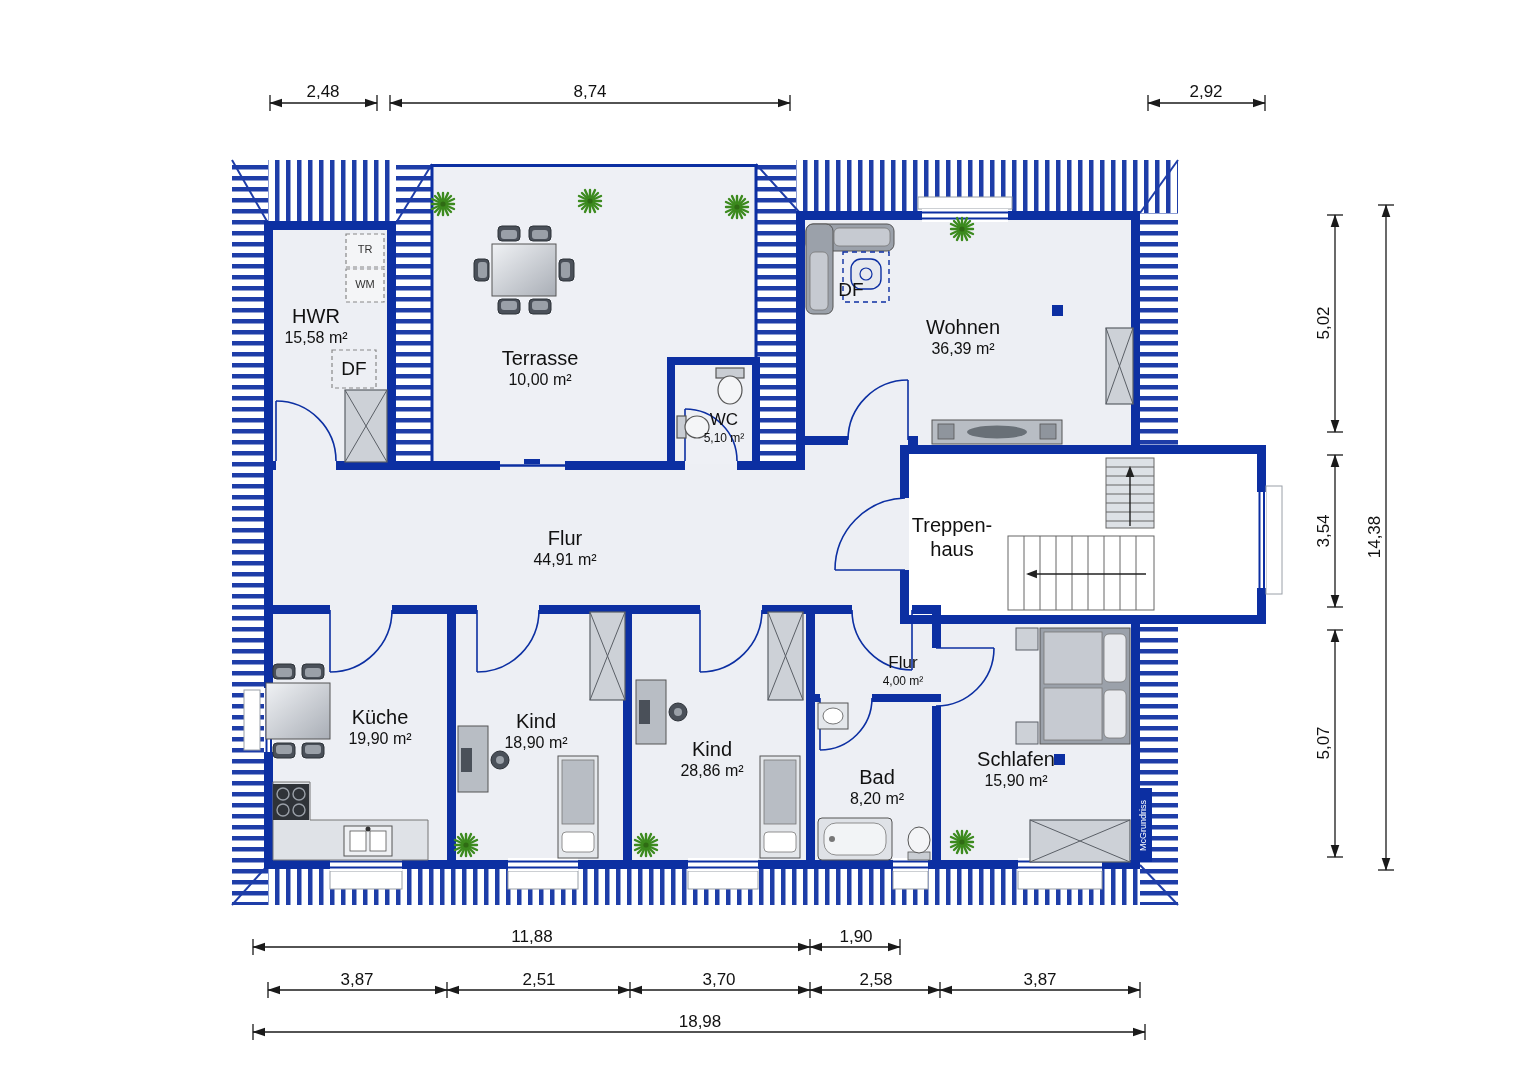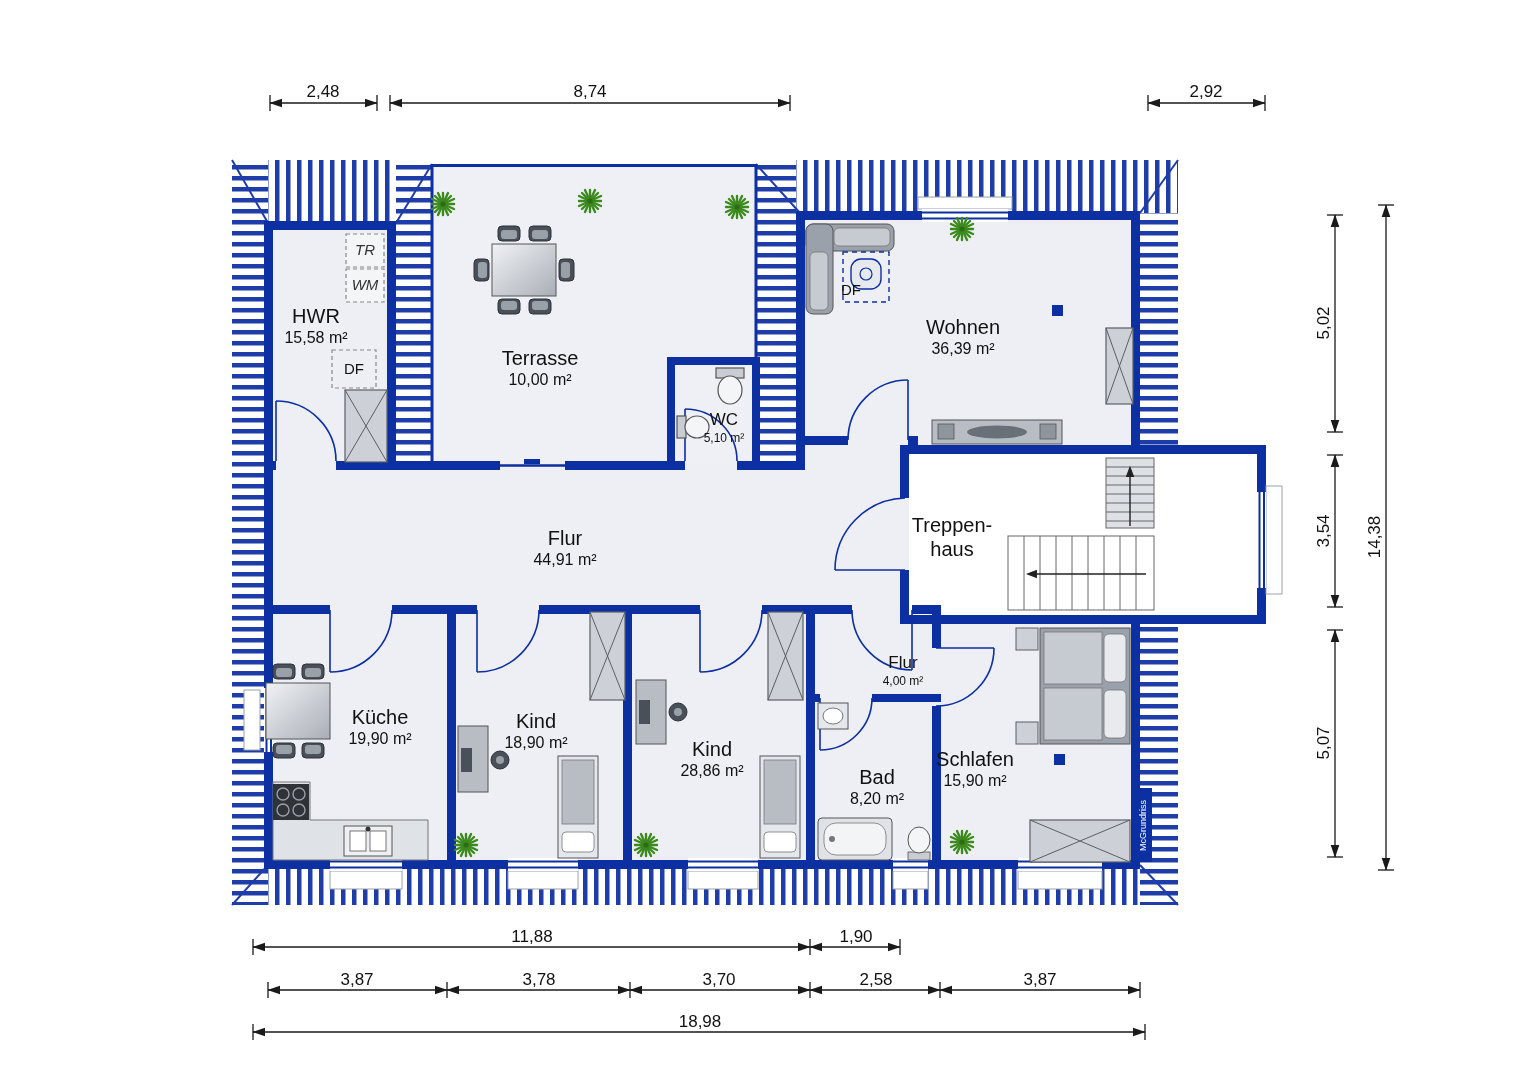--- a/index.html
+++ b/index.html
@@ -6,22 +6,22 @@
   html,body { background:#ffffff; }
   .stage { position:relative; width:1528px; height:1080px; background:#ffffff; overflow:hidden;
            font-family:"Liberation Sans", sans-serif; }
   svg.plan { position:absolute; left:0; top:0; }
   .lbl { position:absolute; transform:translate(-50%,-50%); color:#111; text-align:center;
          line-height:1.22; white-space:nowrap; }
   .room-name { font-size:20px; }
   .room-area { font-size:16px; }
   .small .room-name { font-size:17px; }
   .small .room-area { font-size:12px; }
-  .tiny { font-size:15px; color:#333;font-style:italic; }
-  .df { font-size:15px; color:#111; }
+  .tiny { font-size:11px; color:#333; }
+  .df { font-size:19px; color:#111; }
   .dim { font-size:17px; color:#111; padding:0 3px; }
   .dim-v { transform:translate(-50%,-50%) rotate(-90deg); }
   .watermark { position:absolute; background:#0c2fa2; color:#fff; font-size:9px;
                writing-mode:vertical-rl; transform:rotate(180deg); display:flex;
                align-items:center; justify-content:center; overflow:hidden; }
 </style>
 </head>
 <body>
 
 <div class="stage">
@@ -433,21 +433,21 @@
   <div class="room-area">28,86 m²</div>
 </div>
 <div class="lbl small" style="left:903px;top:671px">
   <div class="room-name">Flur</div>
   <div class="room-area">4,00 m²</div>
 </div>
 <div class="lbl" style="left:877px;top:787px">
   <div class="room-name">Bad</div>
   <div class="room-area">8,20 m²</div>
 </div>
-<div class="lbl" style="left:975px;top:769px">
+<div class="lbl" style="left:1016px;top:769px">
   <div class="room-name">Schlafen</div>
   <div class="room-area">15,90 m²</div>
 </div>
 
 <div class="lbl tiny" style="left:365px;top:250px">TR</div>
 <div class="lbl tiny" style="left:365px;top:285px">WM</div>
 <div class="lbl df" style="left:354px;top:369px">DF</div>
 <div class="lbl df" style="left:851px;top:290px">DF</div>
 
 <div class="lbl dim" style="left:323px;top:92px">2,48</div>
@@ -456,21 +456,21 @@
 
 <div class="lbl dim dim-v" style="left:1324px;top:323px">5,02</div>
 <div class="lbl dim dim-v" style="left:1324px;top:531px">3,54</div>
 <div class="lbl dim dim-v" style="left:1324px;top:743px">5,07</div>
 <div class="lbl dim dim-v" style="left:1375px;top:537px">14,38</div>
 
 <div class="lbl dim" style="left:532px;top:937px">11,88</div>
 <div class="lbl dim" style="left:856px;top:937px">1,90</div>
 
 <div class="lbl dim" style="left:357px;top:980px">3,87</div>
-<div class="lbl dim" style="left:539px;top:980px">3,78</div>
+<div class="lbl dim" style="left:539px;top:980px">2,51</div>
 <div class="lbl dim" style="left:719px;top:980px">3,70</div>
 <div class="lbl dim" style="left:876px;top:980px">2,58</div>
 <div class="lbl dim" style="left:1040px;top:980px">3,87</div>
 
 <div class="lbl dim" style="left:700px;top:1022px">18,98</div>
 
 <div class="watermark" style="left:1133px;top:788px;width:19px;height:74px">McGrundriss</div>
 
 </div>
 

